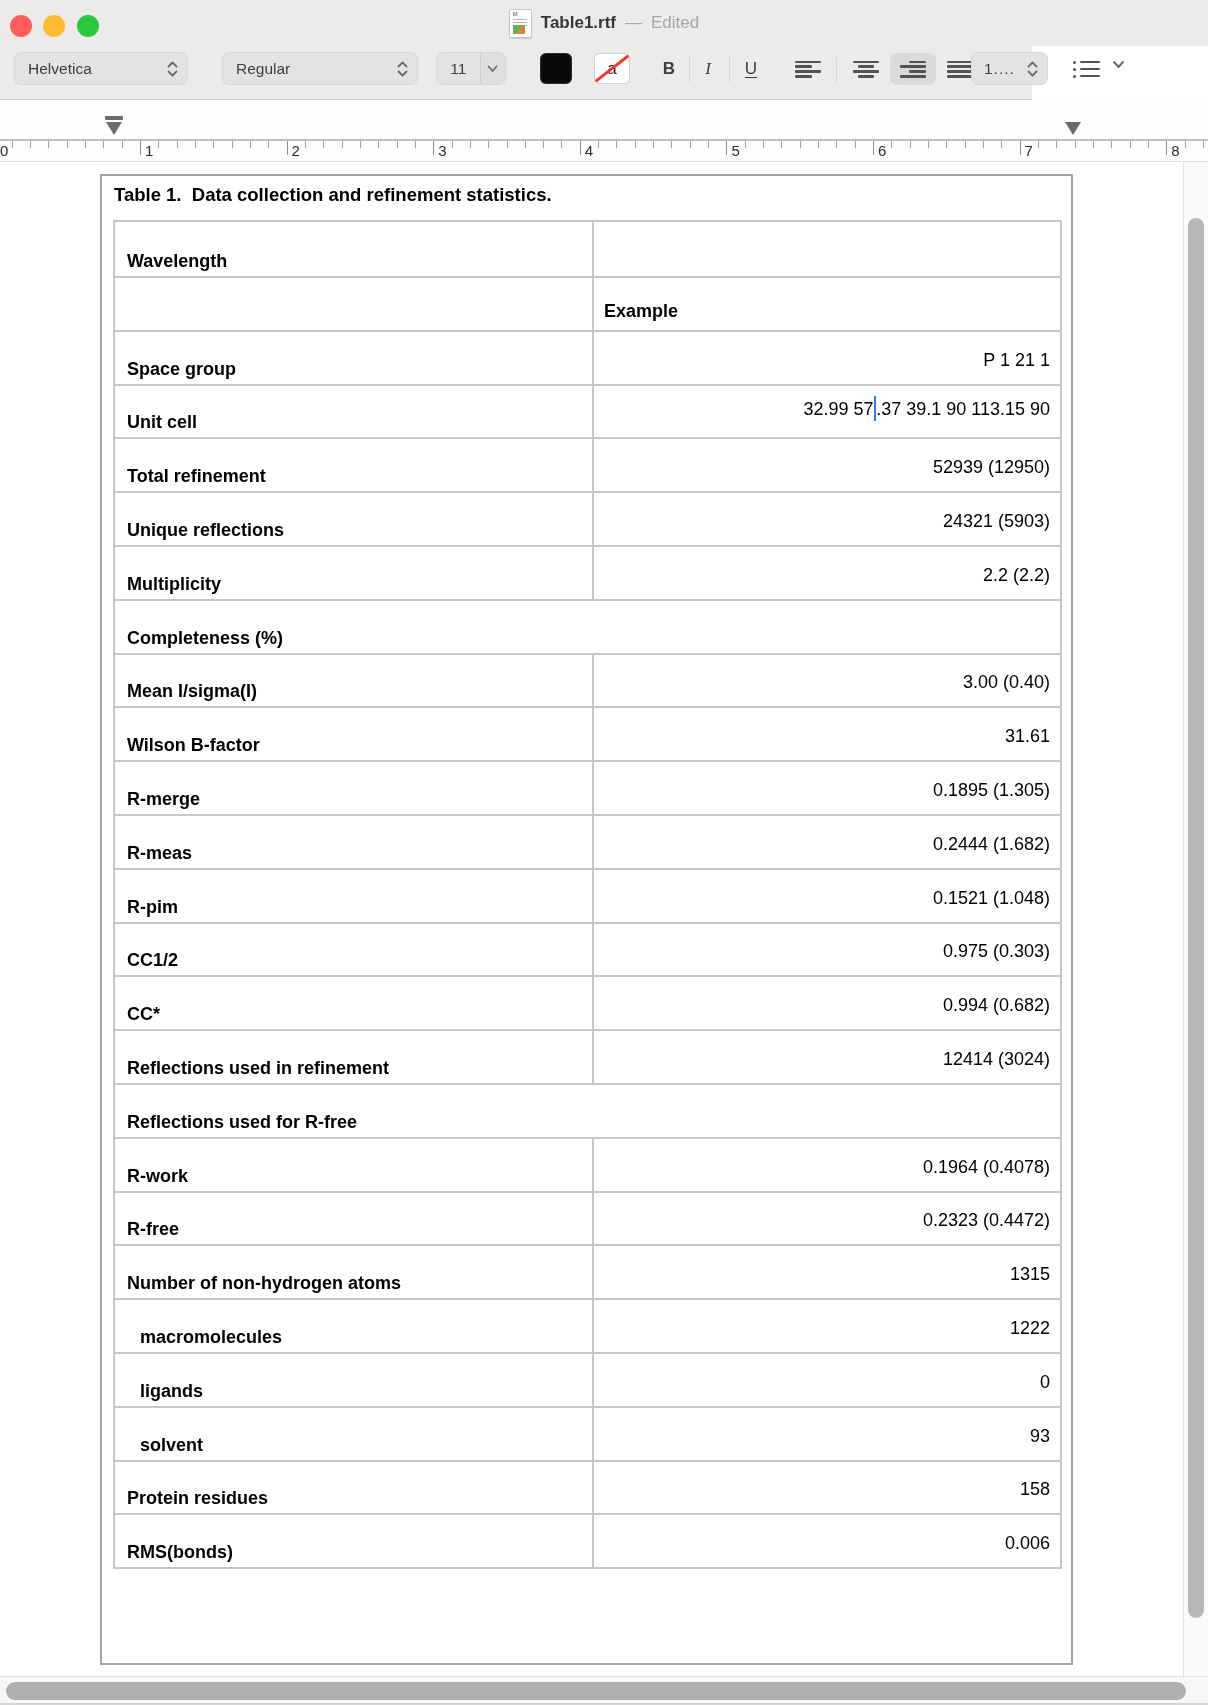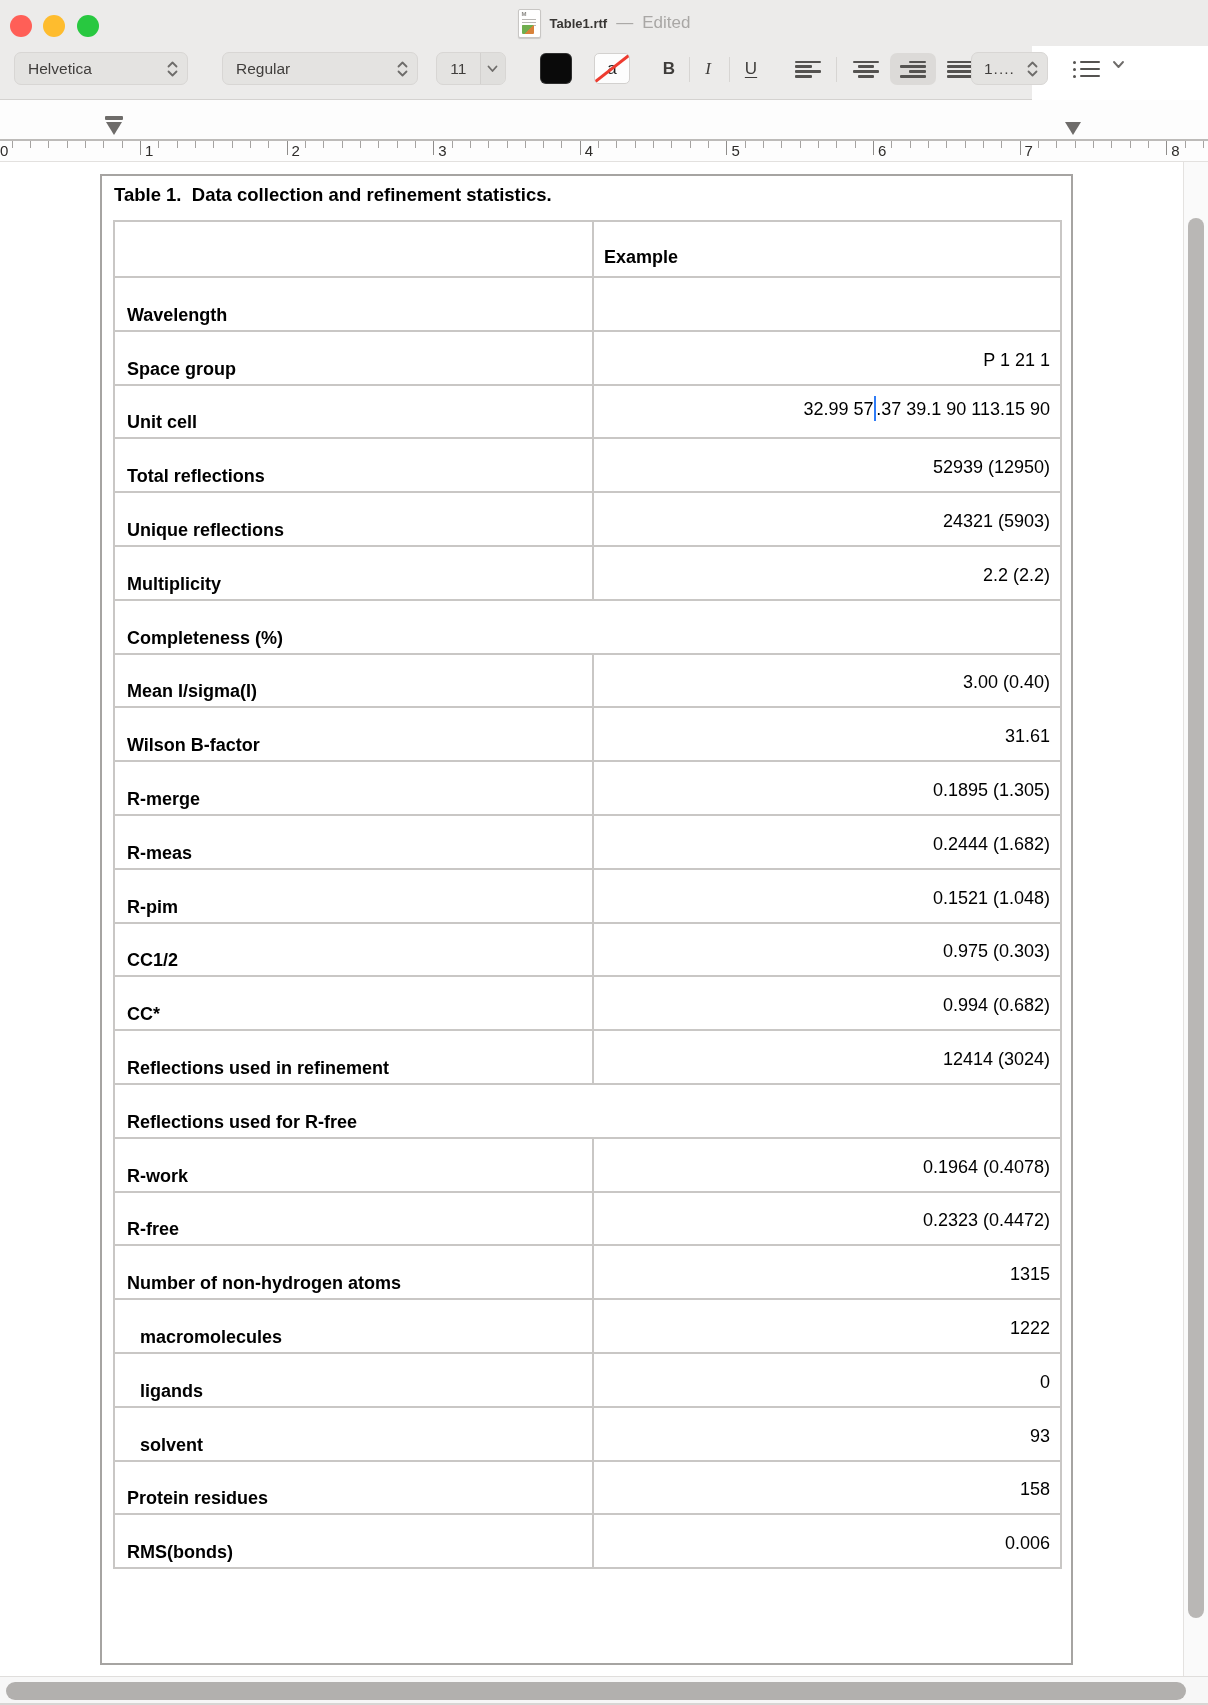--- a/index.html
+++ b/index.html
@@ -16,21 +16,21 @@
   .traffic { position:absolute; top:15px; width:22px; height:22px; border-radius:50%; }
   .t-red    { left:10px; background:var(--traffic-red); }
   .t-yellow { left:43px; background:var(--traffic-yellow); }
   .t-green  { left:77px; background:var(--traffic-green); }
   .title-group { position:absolute; left:0; top:0; width:100%; height:46px; display:flex; align-items:center; justify-content:center; gap:9px; }
   .doc-icon { position:relative; width:23px; height:29px; background:#fff; border:1px solid #c8c6c4; border-radius:2px;
               box-shadow:0 1px 1px rgba(0,0,0,.15); overflow:hidden; }
   .doc-icon .ln { position:absolute; left:3px; right:4px; height:1.5px; background:#b9b7b4; }
   .doc-icon .img { position:absolute; left:3px; bottom:3px; width:12px; height:9px; background:linear-gradient(135deg,#6fae4e 0 55%,#d8823a 55% 100%); border-radius:1px; }
   .doc-icon .m { position:absolute; left:3px; top:1px; font-size:6px; font-weight:700; color:#8a8884; line-height:6px; }
-  .win-title { font-size:13px; font-weight:700; color:#383634; }
+  .win-title { font-size:17px; font-weight:700; color:#383634; }
   .win-dash  { font-size:17px; color:#a9a7a5; }
   .win-edited{ font-size:17px; color:#a9a7a5; }
 
   
   .toolbar { position:absolute; left:0; top:46px; width:1032px; height:54px; background:#ecebea; border-bottom:1px solid #d4d2d0; }
   .pill { position:absolute; top:6px; height:33px; background:#e4e3e1; border:1px solid #d8d6d4; border-radius:7px;
           display:flex; align-items:center; color:#403e3c; font-size:15.5px; }
   .pill .lbl { padding-left:13px; flex:1; }
   .chev-ud { margin-right:9px; }
   .size-pill { padding:0; }
@@ -312,53 +312,53 @@
       <div class="tick" style="left: 1184.53px;"></div>
       <div class="tick" style="left: 1202.85px;"></div>
     </div>
 </div>
 
 <div class="content">
   <div class="outer-box">
     <div class="doc-title">Table 1.  Data collection and refinement statistics.</div>
     <div class="stats-table">
       <div class="t-row">
+          <div class="t-cell-l">
+            <span class="t-label">Wavelength</span>
+          </div>
+          <div class="t-cell-r">
+            <span class="t-value"></span>
+          </div>
+        </div>
+
+    <div class="t-row">
         <div class="t-cell-l"></div>
         <div class="t-cell-r">
           <span class="t-header-val">Example</span>
         </div>
       </div>
-
-    <div class="t-row">
-          <div class="t-cell-l">
-            <span class="t-label">Wavelength</span>
-          </div>
-          <div class="t-cell-r">
-            <span class="t-value"></span>
-          </div>
-        </div>
         <div class="t-row">
           <div class="t-cell-l">
             <span class="t-label">Space group</span>
           </div>
           <div class="t-cell-r">
             <span class="t-value">P 1 21 1</span>
           </div>
         </div>
         <div class="t-row">
           <div class="t-cell-l">
             <span class="t-label">Unit cell</span>
           </div>
           <div class="t-cell-r">
             <span class="t-value"><span>32.99 57</span><span class="caret"></span><span>.37 39.1 90 113.15 90</span></span>
           </div>
         </div>
         <div class="t-row">
           <div class="t-cell-l">
-            <span class="t-label">Total reflections</span>
+            <span class="t-label">Total refinement</span>
           </div>
           <div class="t-cell-r">
             <span class="t-value">52939 (12950)</span>
           </div>
         </div>
         <div class="t-row">
           <div class="t-cell-l">
             <span class="t-label">Unique reflections</span>
           </div>
           <div class="t-cell-r">

